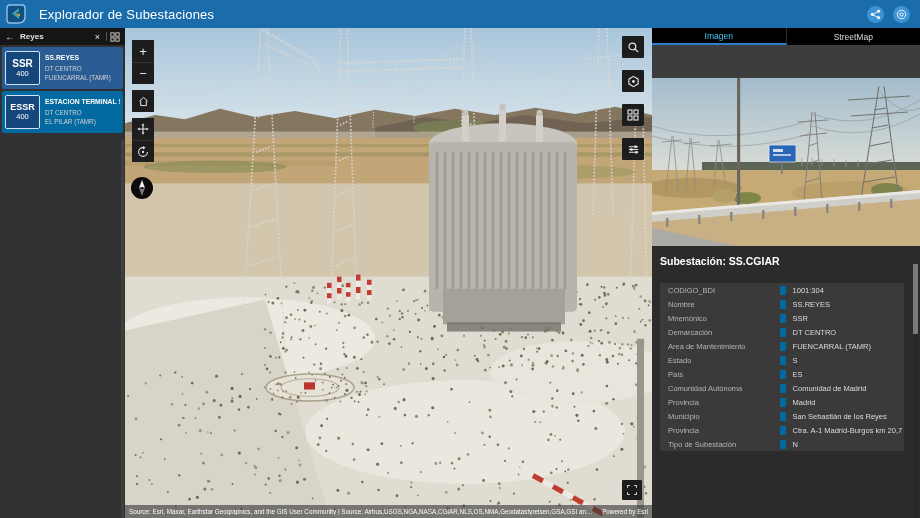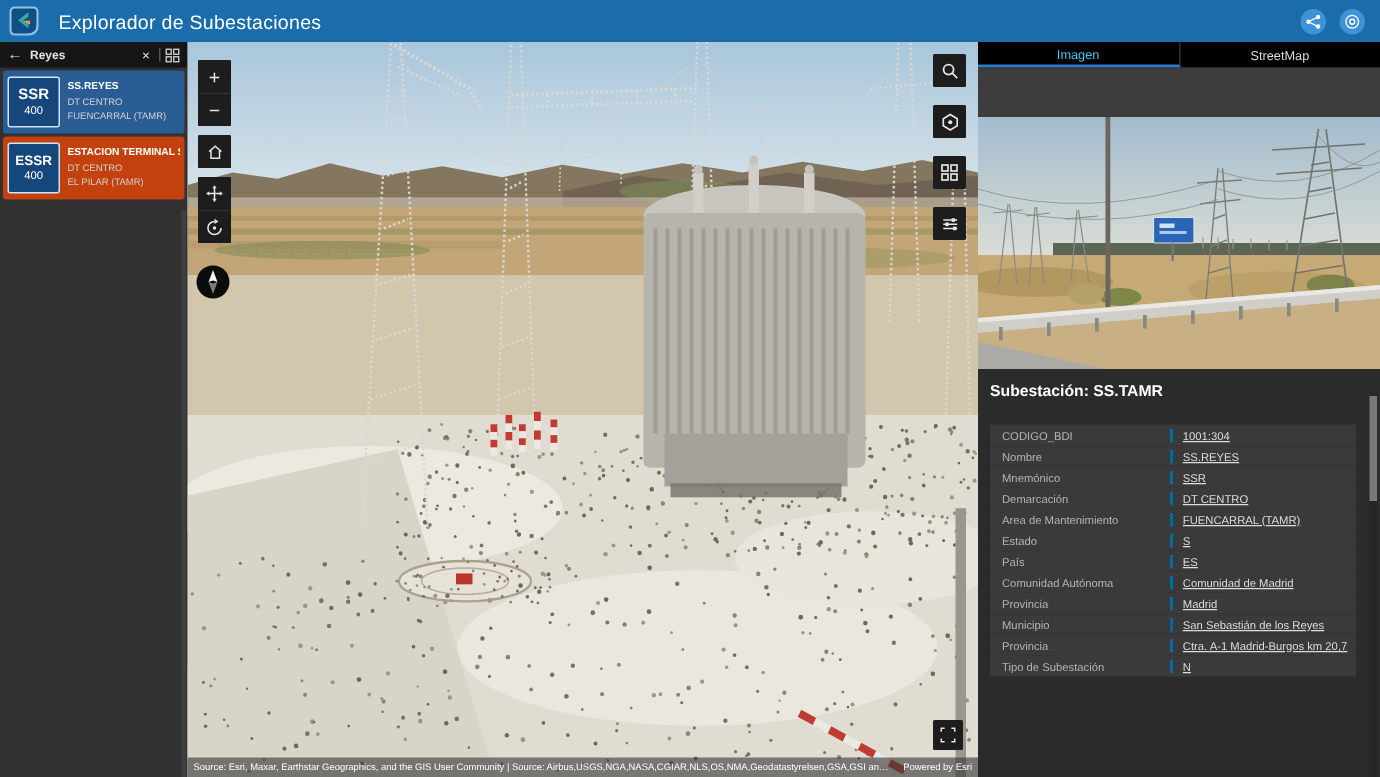--- a/index.html
+++ b/index.html
@@ -19,21 +19,21 @@
   .body { display:flex; height:490px; }
 
   
   .sidebar { width:125px; flex:none; background:#313131; display:flex; flex-direction:column; position:relative; }
   .sidebar-header { height:17px; background:#161616; display:flex; align-items:center; padding:0 5px; color:#e3e3e3; }
   .back-glyph { font-size:10px; margin-right:5px; cursor:pointer; }
   .search-label { font-size:8px; font-weight:bold; flex:1; }
   .close-glyph { font-size:9px; cursor:pointer; padding:0 3px; }
   .vdiv { width:1px; height:9px; background:#555; margin:0 3px; }
   .result-list { padding:2px 2px; }
-  .result-item { display:flex; align-items:center; background:#c2410c; border-radius:2px; margin-bottom:2px;
+  .result-item { display:flex; align-items:center; background:#0369a1; border-radius:2px; margin-bottom:2px;
                  padding:4px 3px; cursor:pointer; min-height:42px; }
   .result-item.selected { background:#2a5d94; }
   .badge { width:35px; min-height:34px; flex:none; background:#15477c; border:1px solid #cfe3f5; border-radius:2px;
            display:flex; flex-direction:column; align-items:center; justify-content:center; margin-right:5px; }
   .badge-code { color:#fff; font-size:10px; font-weight:bold; line-height:1.1; }
   .badge-volt { color:#fff; font-size:7.5px; line-height:1.2; }
   .item-text { flex:1; overflow:hidden; }
   .item-name { color:#fff; font-size:6.8px; font-weight:bold; line-height:1.5; white-space:nowrap; }
   .item-sub { color:#d2d2d2; font-size:6.3px; line-height:1.5; white-space:nowrap; }
   .side-scroll { position:absolute; right:1px; top:112px; bottom:0; width:3px; background:#3f3f3f; }
@@ -67,21 +67,21 @@
 
   
   .rightpanel { width:268px; flex:none; background:#2b2b2b; display:flex; flex-direction:column; position:relative; }
   .media-area { height:201px; flex:none; background:#3d3d3d; position:relative; }
   .photo-svg { position:absolute; top:33px; left:0; width:268px; height:168px; }
   .detail { flex:1; position:relative; overflow:hidden; }
   .detail-title { color:#fff; font-size:10.5px; font-weight:bold; padding:9px 10px 10px 8px; }
   .fields { margin:6px 16px 0 8px; }
   .frow { display:flex; height:14px; margin-bottom:0; background:#3a3a3a; align-items:center; font-size:7.5px; }
   .flabel { width:49%; padding-left:8px; color:#b5b5b5; white-space:nowrap; overflow:hidden; }
-  .fvalue { flex:1; padding-left:7px; color:#dcdcdc; border-left:2px solid #0369a1; white-space:nowrap; overflow:hidden;text-decoration:underline; }
+  .fvalue { flex:1; padding-left:7px; color:#dcdcdc; border-left:6px solid #0369a1; white-space:nowrap; overflow:hidden; }
   .vscroll { position:absolute; right:2px; top:234px; bottom:0; width:5px; background:#272727; }
   .vthumb { position:absolute; top:2px; left:0; right:0; height:70px; background:#7a7a7a; cursor:pointer; }
 </style>
 </head>
 <body>
 
 <div class="app">
 
   <header class="topbar">
     <svg class="logo" viewBox="0 0 22 22">
@@ -1123,21 +1123,21 @@
             <rect x="78" y="134" width="2.5" height="9"></rect>
               <rect x="110" y="132" width="2.5" height="9"></rect>
             <rect x="142" y="129" width="2.5" height="9"></rect>
               <rect x="174" y="126" width="2.5" height="9"></rect>
             <rect x="206" y="124" width="2.5" height="9"></rect>
               <rect x="238" y="121" width="2.5" height="9"></rect>
           </g>
         </svg>
       </div>
       <div class="detail">
-        <div class="detail-title">Subestación: SS.TAMR</div>
+        <div class="detail-title">Subestación: SS.CGIAR</div>
         <div class="fields" id="fields-table">
             <div class="frow">
               <div class="flabel">CODIGO_BDI</div>
               <div class="fvalue">1001:304</div>
             </div>
             <div class="frow">
               <div class="flabel">Nombre</div>
               <div class="fvalue">SS.REYES</div>
             </div>
             <div class="frow">

